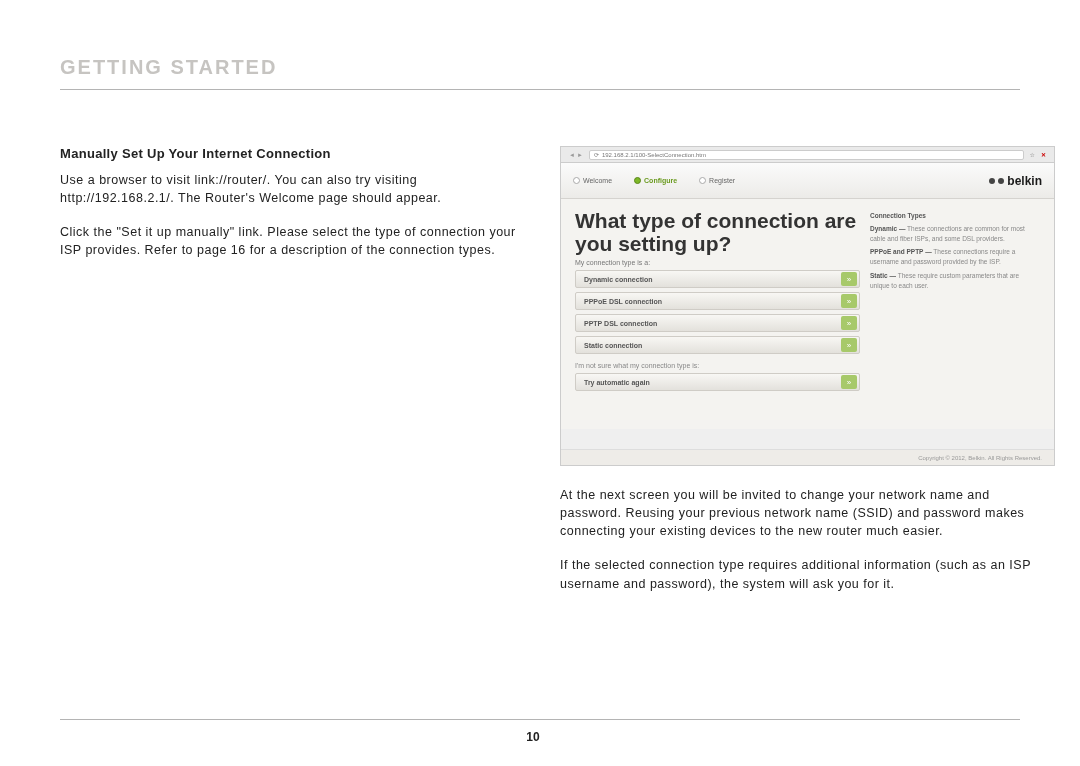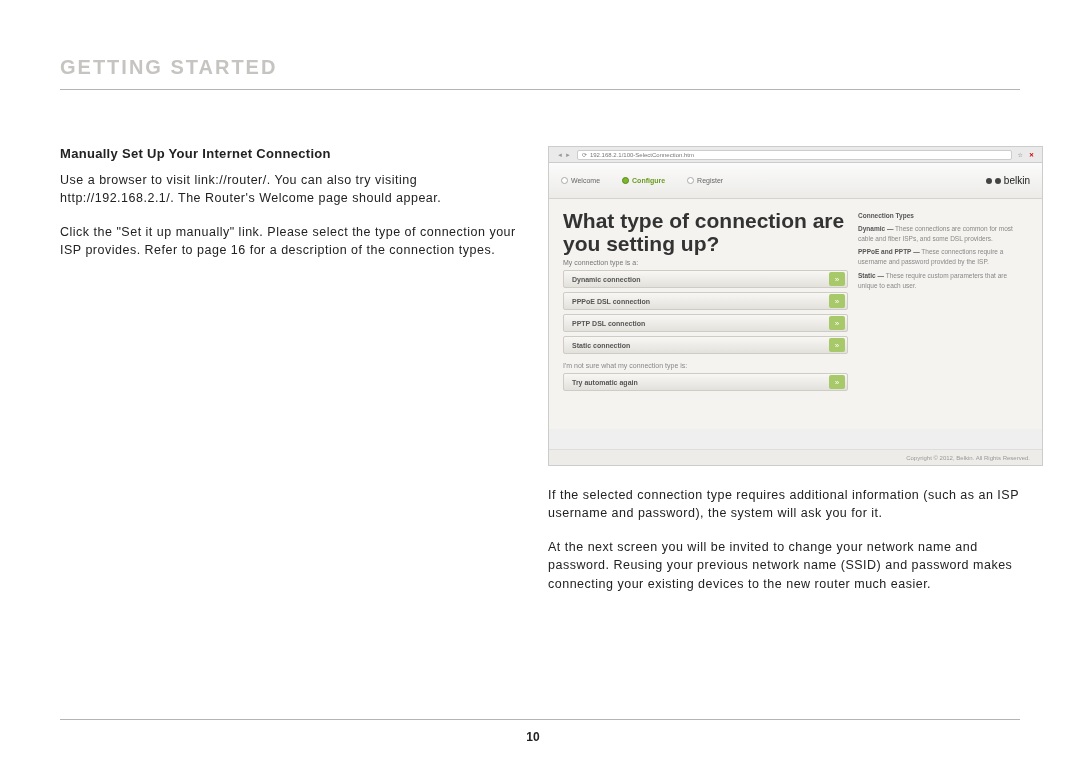--- a/index.html
+++ b/index.html
@@ -18,21 +18,21 @@
     color: #c6c4c1;
     font-size: 20px;
     font-weight: 700;
     letter-spacing: 2px;
     padding-bottom: 10px;
     border-bottom: 1px solid #b4b4b4;
     margin-bottom: 56px;
   }
   .cols {
     display: flex;
-    gap: 18px;
+    gap: 30px;
   }
   .col-left { flex: 0 0 470px; }
   .col-right { flex: 1; }
   .sub-heading {
     font-size: 13px;
     font-weight: 700;
     margin-bottom: 10px;
     letter-spacing: 0.3px;
   }
   .para {
@@ -75,21 +75,21 @@
     display:flex; align-items:center; justify-content:space-between;
     padding: 0 12px;
   }
   .steps { display:flex; gap:22px; font-size:7px; color:#666; }
   .step { display:flex; align-items:center; gap:3px; }
   .step .dot {
     width:7px; height:7px; border:1px solid #aaa; border-radius:50%; background:#fff;
   }
   .step.active { color:#6a9a1f; font-weight:700; }
   .step.active .dot { background:#7db828; border-color:#5a8718; }
-  .brand { font-size:10px; font-weight:400; color:#1a1a1a; display:flex; align-items:center; gap:2px;}
+  .brand { font-size:12px; font-weight:700; color:#1a1a1a; display:flex; align-items:center; gap:2px;}
   .brand .ball { width:6px; height:6px; background:#444; border-radius:50%; margin-right:1px;}
   .ss-body { display:flex; padding: 10px 14px 6px 14px; gap:10px; background:#f4f3f0; min-height:230px;}
   .ss-main { flex: 0 0 285px; }
   .ss-side { flex:1; font-size:6.5px; color:#888; line-height:1.5; padding-top:2px;}
   .ss-h1 { font-size:21px; font-weight:800; color:#333; line-height:1.1; margin-bottom:4px;}
   .ss-sub { font-size:7px; color:#777; margin-bottom:4px;}
   .opt {
     height:18px; background:linear-gradient(#f8f7f4,#e3e1dc);
     border:1px solid #cfccc6; border-radius:2px;
     display:flex; align-items:center; justify-content:space-between;
@@ -196,21 +196,21 @@
             <div style="font-weight:700;color:#555;margin-bottom:3px;">Connection Types</div>
             <div><b>Dynamic —</b><span> These connections are common for most cable and fiber ISPs, and some DSL providers.</span></div>
             <div style="margin-top:4px;"><b>PPPoE and PPTP —</b><span> These connections require a username and password provided by the ISP.</span></div>
             <div style="margin-top:4px;"><b>Static —</b><span> These require custom parameters that are unique to each user.</span></div>
           </div>
         </div>
         <div class="ss-footer">Copyright © 2012, Belkin. All Rights Reserved.</div>
       </div>
 
       <div class="right-text">
+        <p class="para">At the next screen you will be invited to change your network name and password. Reusing your previous network name (SSID) and password makes connecting your existing devices to the new router much easier.</p>
         <p class="para">If the selected connection type requires additional information (such as an ISP username and password), the system will ask you for it.</p>
-        <p class="para">At the next screen you will be invited to change your network name and password. Reusing your previous network name (SSID) and password makes connecting your existing devices to the new router much easier.</p>
       </div>
     </div>
   </div>
 </div>
 
 <div class="bottom-rule"></div>
 <div class="page-num">10</div>
 
 </body></html>

